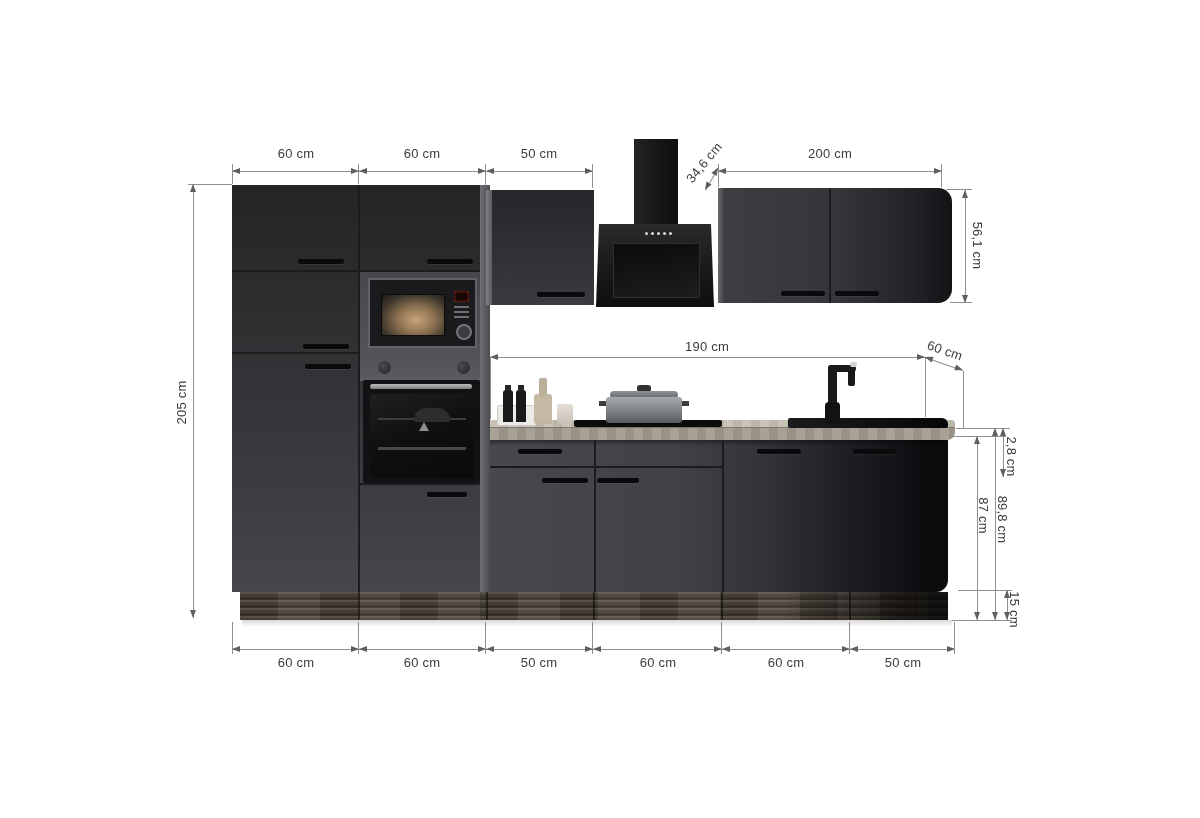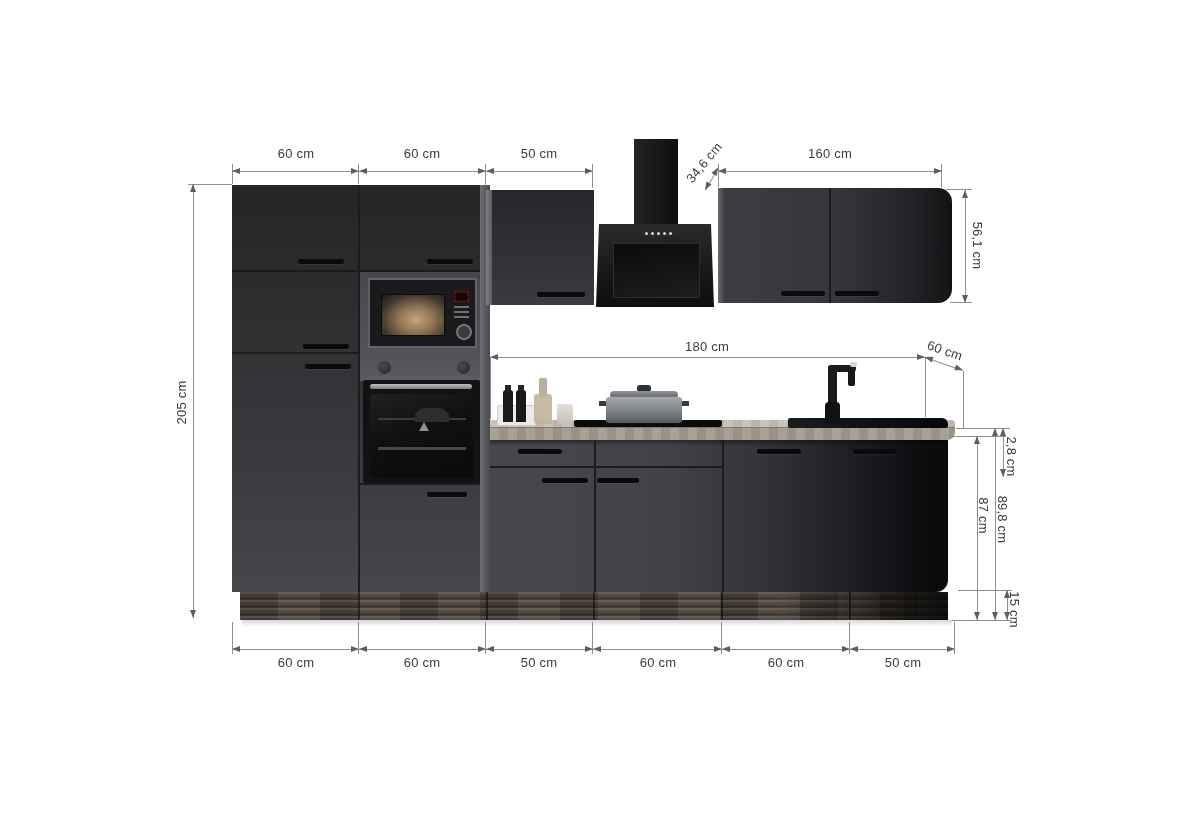--- a/index.html
+++ b/index.html
@@ -167,35 +167,35 @@
     <div class="ar ar-l" style="left:0;top:-3px;"></div>
     <div class="ar ar-r" style="left:18px;top:-3px;"></div>
   </div>
   <div class="dim-label rotn50" style="left:674px;top:155px;">34,6 cm</div>
 
   <div class="dl" style="left:718px;top:171px;width:224px;height:1px;"></div>
   <div class="dl" style="left:718px;top:164px;width:1px;height:23px;"></div>
   <div class="dl" style="left:941px;top:164px;width:1px;height:23px;"></div>
   <div class="ar ar-l" style="left:718px;top:168px;"></div>
   <div class="ar ar-r" style="left:934px;top:168px;"></div>
-  <div class="dim-label" style="left:800px;top:146px;">160 cm</div>
+  <div class="dim-label" style="left:800px;top:146px;">200 cm</div>
 
   <div class="dl" style="left:965px;top:190px;width:1px;height:113px;"></div>
   <div class="dl" style="left:946px;top:189px;width:26px;height:1px;"></div>
   <div class="dl" style="left:950px;top:302px;width:22px;height:1px;"></div>
   <div class="ar ar-u" style="left:962px;top:190px;"></div>
   <div class="ar ar-d" style="left:962px;top:295px;"></div>
   <div class="dim-label rot90" style="left:947px;top:238px;">56,1 cm</div>
 
   <div class="dl" style="left:490px;top:357px;width:435px;height:1px;"></div>
   <div class="dl" style="left:490px;top:357px;width:1px;height:62px;"></div>
   <div class="dl" style="left:925px;top:357px;width:1px;height:60px;"></div>
   <div class="ar ar-l" style="left:490px;top:354px;"></div>
   <div class="ar ar-r" style="left:917px;top:354px;"></div>
-  <div class="dim-label" style="left:677px;top:339px;">180 cm</div>
+  <div class="dim-label" style="left:677px;top:339px;">190 cm</div>
 
   <div class="rotbox" style="left:925px;top:357px;width:40px;height:1px;transform:rotate(19deg);transform-origin:left top;">
     <div class="dl" style="left:0;top:0;width:40px;height:1px;"></div>
     <div class="ar ar-l" style="left:0;top:-3px;"></div>
     <div class="ar ar-r" style="left:32px;top:-3px;"></div>
   </div>
   <div class="dl" style="left:963px;top:371px;width:1px;height:58px;"></div>
   <div class="dim-label rot20" style="left:915px;top:343px;">60 cm</div>
 
   <div class="dl" style="left:956px;top:428px;width:54px;height:1px;"></div>

